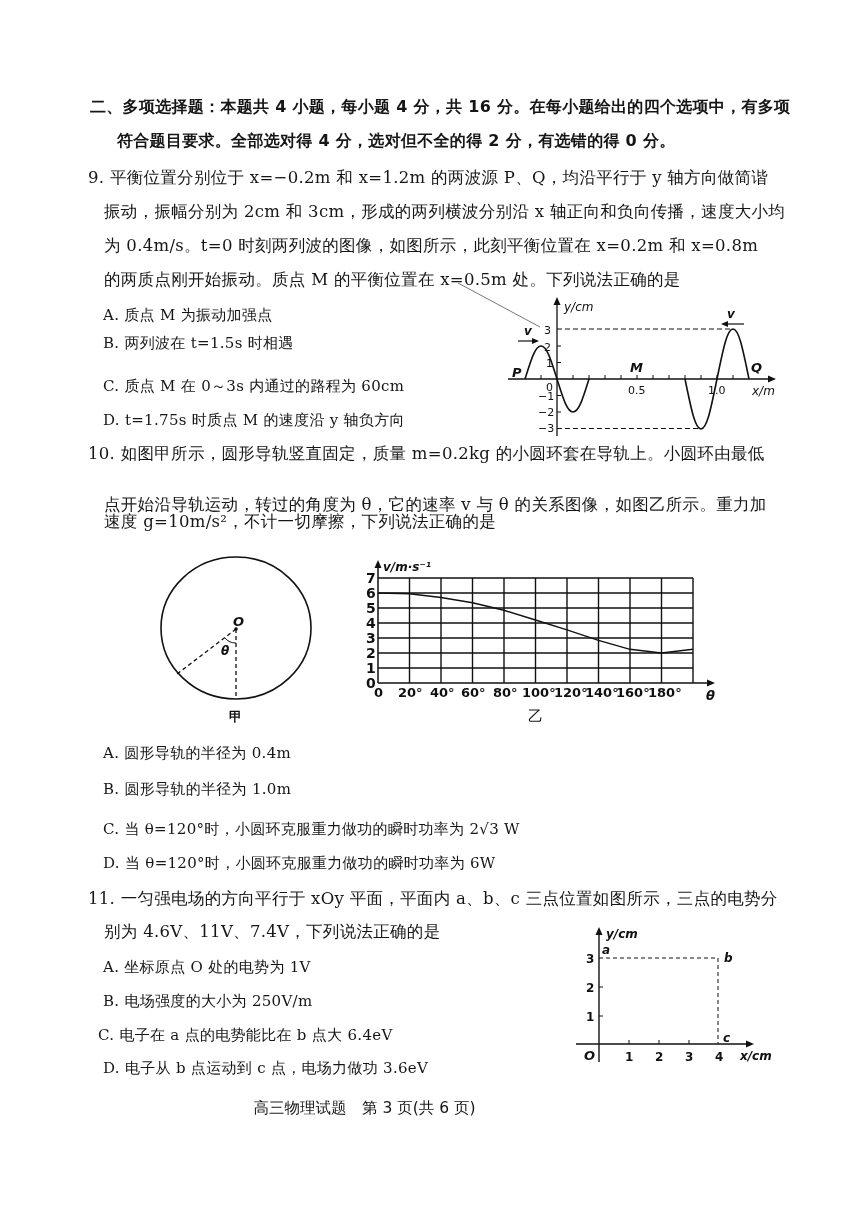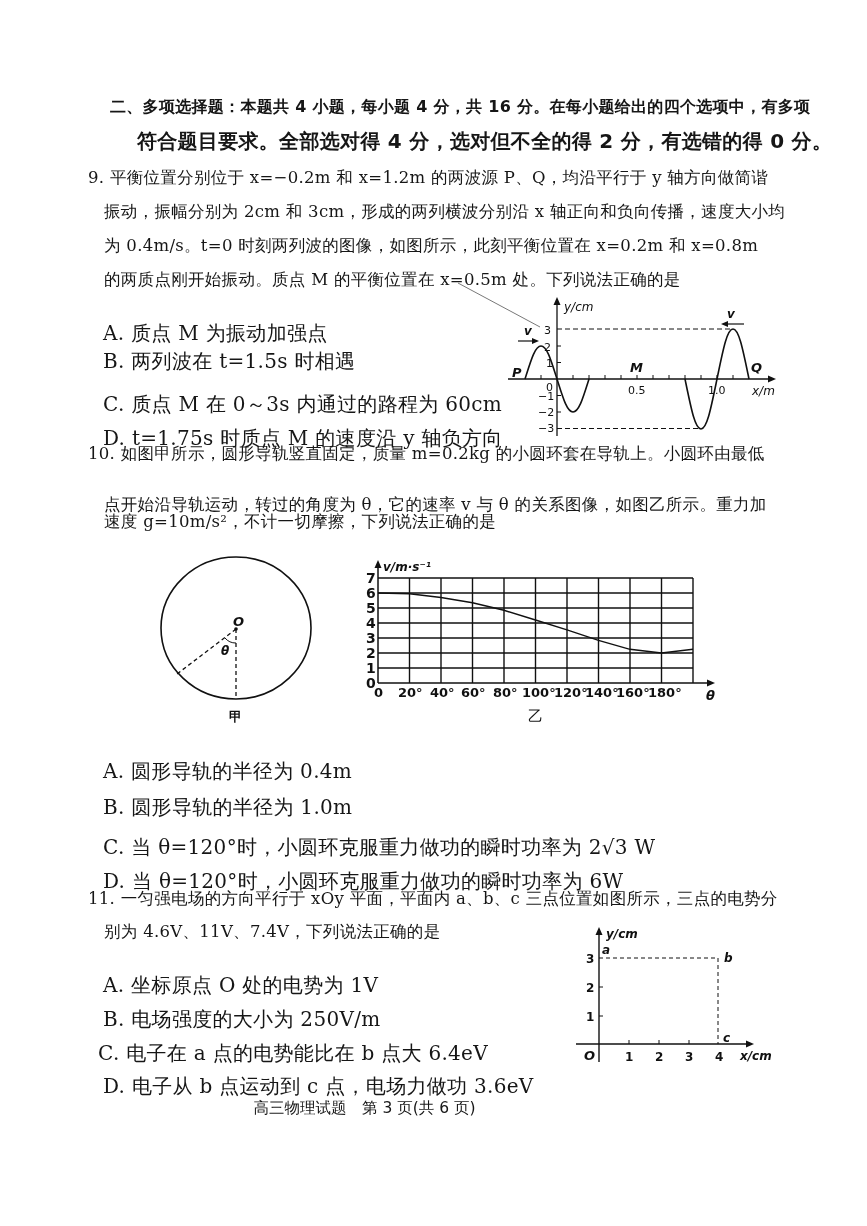--- a/index.html
+++ b/index.html
@@ -1,30 +1,30 @@
 <!DOCTYPE html>
 <html><head>
 <meta charset="utf-8">
 <style>
   html, body { margin:0; padding:0; }
   body { width:867px; height:1226px; background:#ffffff; position:relative; overflow:hidden;
          font-family:"DejaVu Serif","Liberation Serif",serif; color:#161616; }
   .line { position:absolute; font-size:16.5px; white-space:nowrap; letter-spacing:0.3px; line-height:20px; }
-  .bold { font-weight:bold; font-family:"DejaVu Sans","Liberation Sans",sans-serif;margin-left:20px; }
-  .opt { font-size:20px;margin-top:18px; }
+  .bold { font-weight:bold; font-family:"DejaVu Sans","Liberation Sans",sans-serif; }
+  .opt { font-size:15px; }
   svg { position:absolute; overflow:visible; }
   svg text { font-family:"DejaVu Sans","Liberation Sans",sans-serif; fill:#111; }
   .footer { position:absolute; left:0; width:729px; text-align:center; top:1098px; font-size:15.5px;
             font-family:"DejaVu Sans","Liberation Sans",sans-serif; }
 </style>
 </head>
 <body>
 
 <div class="line bold" style="left:90px; top:97px; font-size:16px;">二、多项选择题：本题共 4 小题，每小题 4 分，共 16 分。在每小题给出的四个选项中，有多项</div>
-<div class="line bold" style="left:117px; top:131px; font-size:20px;">符合题目要求。全部选对得 4 分，选对但不全的得 2 分，有选错的得 0 分。</div>
+<div class="line bold" style="left:117px; top:131px; font-size:16px;">符合题目要求。全部选对得 4 分，选对但不全的得 2 分，有选错的得 0 分。</div>
 
 <div class="line" style="left:88px; top:168px;">9. 平衡位置分别位于 x=−0.2m 和 x=1.2m 的两波源 P、Q，均沿平行于 y 轴方向做简谐</div>
 <div class="line" style="left:104px; top:202px;text-align:center;">振动，振幅分别为 2cm 和 3cm，形成的两列横波分别沿 x 轴正向和负向传播，速度大小均</div>
 <div class="line" style="left:104px; top:236px;">为 0.4m/s。t=0 时刻两列波的图像，如图所示，此刻平衡位置在 x=0.2m 和 x=0.8m</div>
 <div class="line" style="left:104px; top:270px;">的两质点刚开始振动。质点 M 的平衡位置在 x=0.5m 处。下列说法正确的是</div>
 
 <div class="line opt" style="left:103px; top:305px;">A. 质点 M 为振动加强点</div>
 <div class="line opt" style="left:103px; top:333px;">B. 两列波在 t=1.5s 时相遇</div>
 <div class="line opt" style="left:103px; top:376px;">C. 质点 M 在 0～3s 内通过的路程为 60cm</div>
 <div class="line opt" style="left:103px; top:410px;">D. t=1.75s 时质点 M 的速度沿 y 轴负方向</div>

